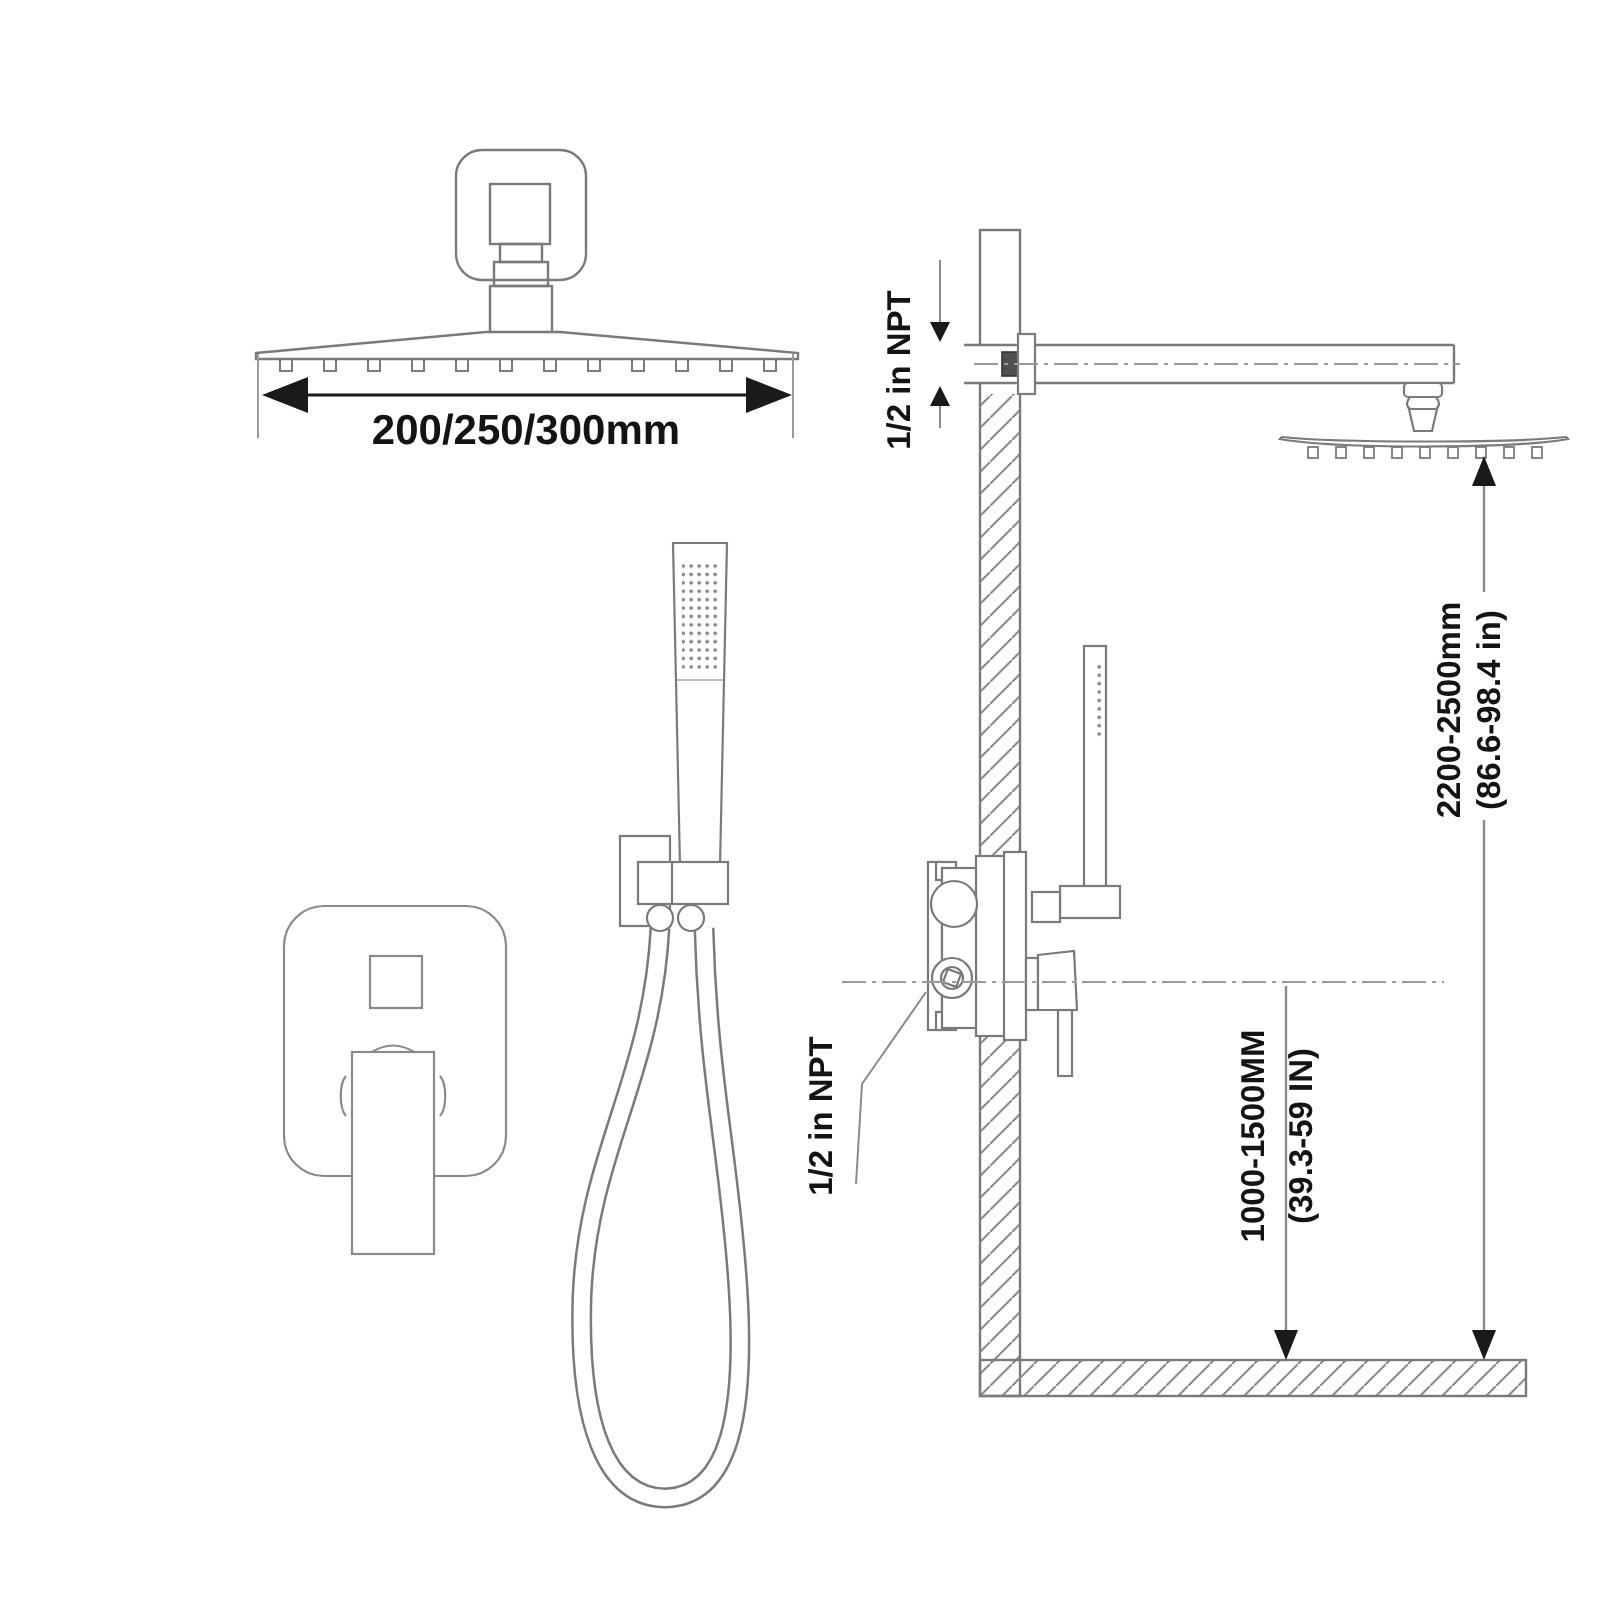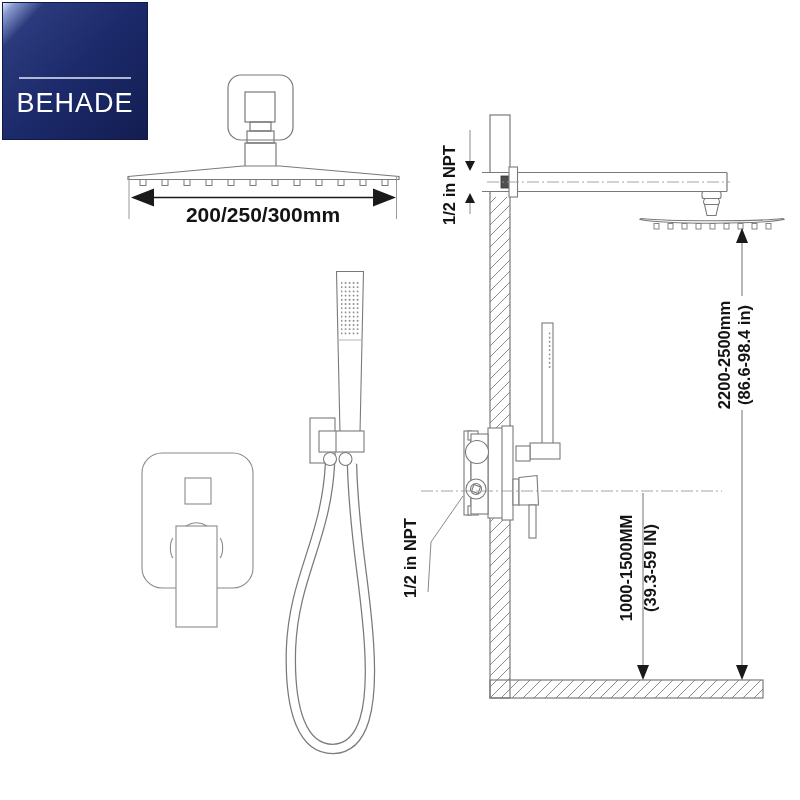--- a/index.html
+++ b/index.html
@@ -170,18 +170,14 @@
     </g>
 
     <g>
       <line x1="643" y1="493" x2="643" y2="665" stroke="#8a8a8a" stroke-width="1.2"></line>
       <polygon points="643,680 637,665 649,665" fill="#1a1a1a"></polygon>
       <text x="632" y="568" text-anchor="middle" class="dim-label" transform="rotate(-90 632 568)">1000-1500MM</text>
       <text x="656" y="568" text-anchor="middle" class="dim-label" transform="rotate(-90 656 568)">(39.3-59 IN)</text>
     </g>
   </svg>
 
-  <div class="logo">
-    <div class="logo-line"></div>
-    <div class="logo-text">BEHADE</div>
-  </div>
 
 </div>
 
 </body></html>

